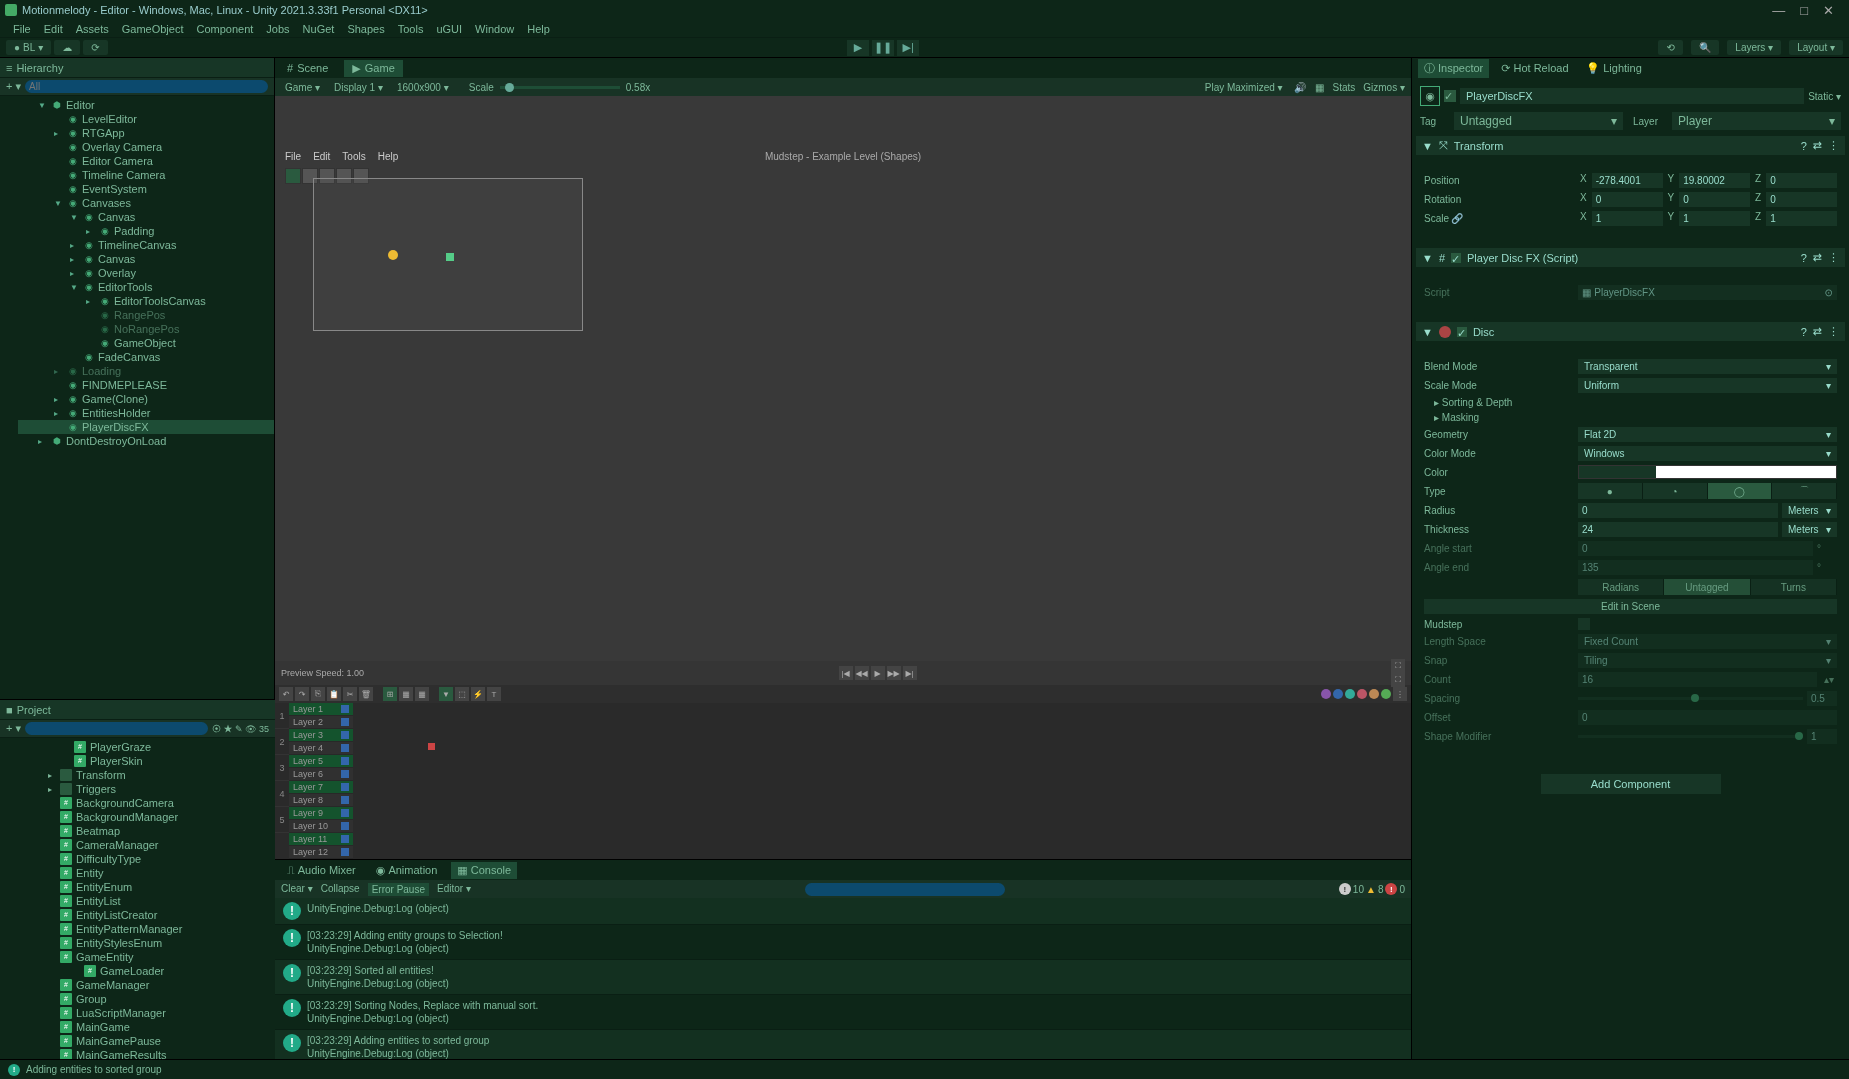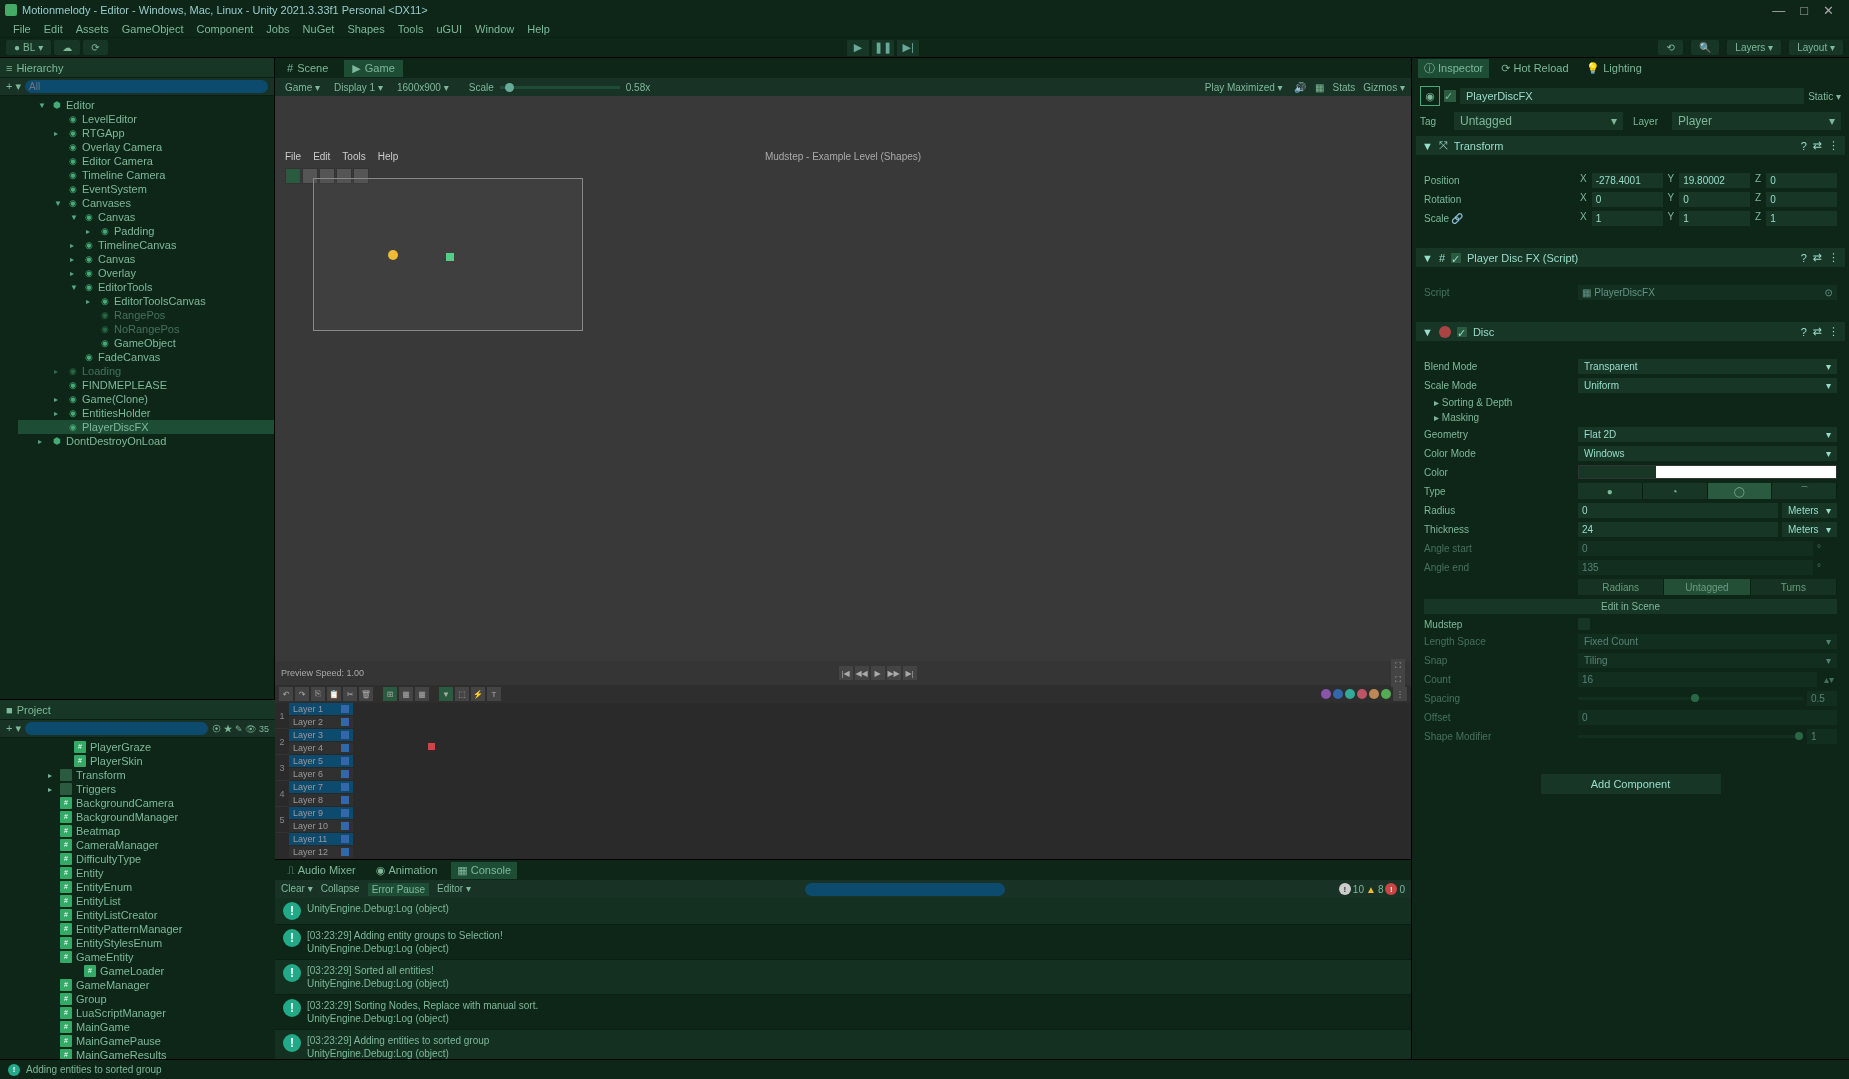--- a/index.html
+++ b/index.html
@@ -64,21 +64,21 @@
   .tc-btn { width: 14px; height: 14px; background: #444; color: #aaa; display: flex; align-items: center; justify-content: center; font-size: 8px; }
   .timeline-toolbar { height: 18px; background: #2e2e2e; display: flex; align-items: center; padding: 0 4px; gap: 2px; }
   .tt-btn { width: 14px; height: 14px; background: #444; font-size: 8px; display: flex; align-items: center; justify-content: center; color: #aaa; }
   .tt-btn.colored { border-radius: 50%; width: 10px; height: 10px; }
   .timeline-ruler { height: 14px; background: #333; display: flex; align-items: center; font-size: 8px; color: #888; padding: 0 80px; }
   .layers-area { flex: 1; display: flex; }
   .layer-nums { width: 14px; background: #2a2a2a; }
   .layer-num { height: 26px; display: flex; align-items: center; justify-content: center; font-size: 9px; color: #888; border-bottom: 1px solid #333; }
   .layer-labels { width: 64px; background: #303030; }
   .layer-row { height: 13px; display: flex; align-items: center; padding: 0 4px; font-size: 9px; color: #999; border-bottom: 1px solid #282828; }
-  .layer-row.odd { background: #0c4a6e; }
+  .layer-row.odd { background: #14532d; }
   .timeline-tracks { flex: 1; background: #2a2a2a; }
   
   .console-area { height: 200px; background: #0d2618; border-top: 1px solid #000; display: flex; flex-direction: column; }
   .console-tabs { height: 20px; background: #0d2618; display: flex; align-items: center; gap: 8px; padding: 0 6px; }
   .console-tab { padding: 2px 6px; font-size: 11px; color: #7db89a; display: flex; align-items: center; gap: 3px; }
   .console-tab.active { background: #1e4d36; }
   .console-toolbar { height: 18px; background: #183325; display: flex; align-items: center; padding: 0 6px; gap: 8px; font-size: 10px; color: #7db89a; justify-content: space-between; }
   .console-body { flex: 1; overflow-y: auto; }
   .log-entry { display: flex; gap: 6px; padding: 4px 8px; border-bottom: 1px solid #0a1f14; }
   .log-entry.alt { background: #133020; }

